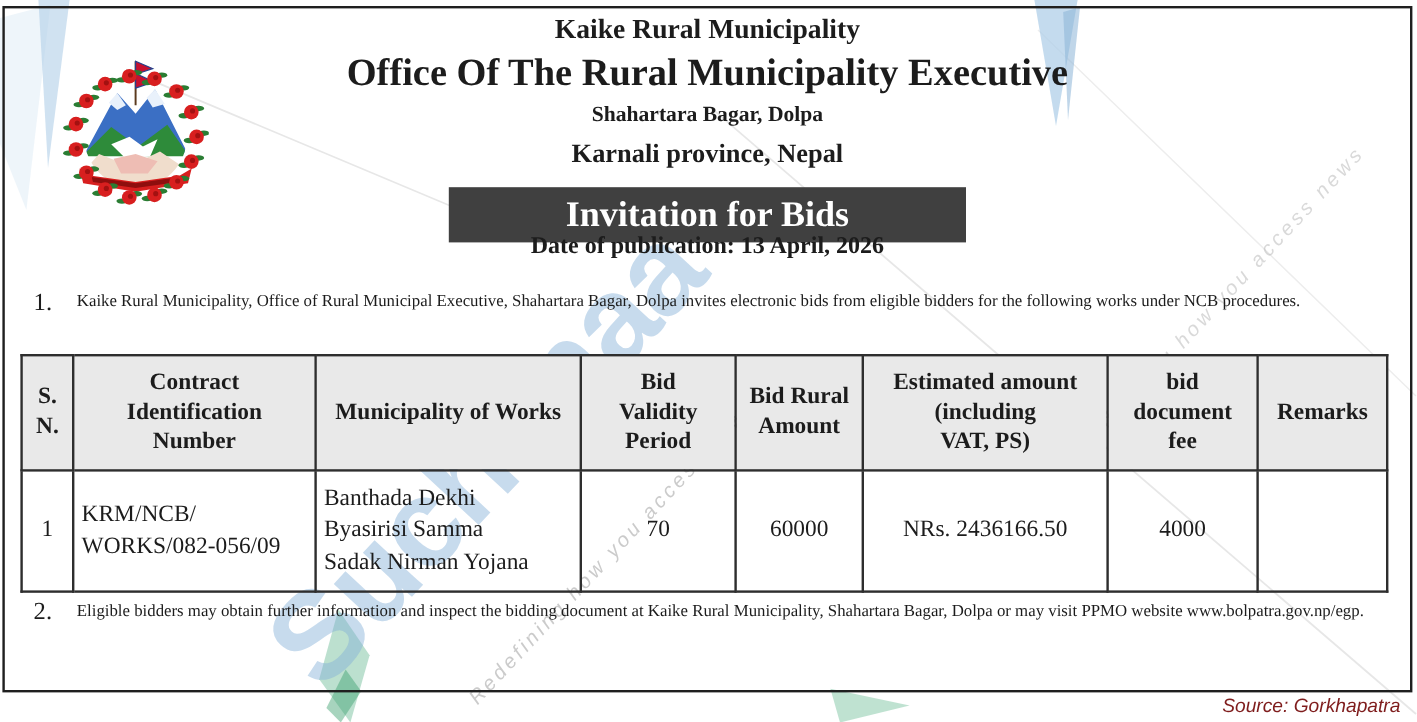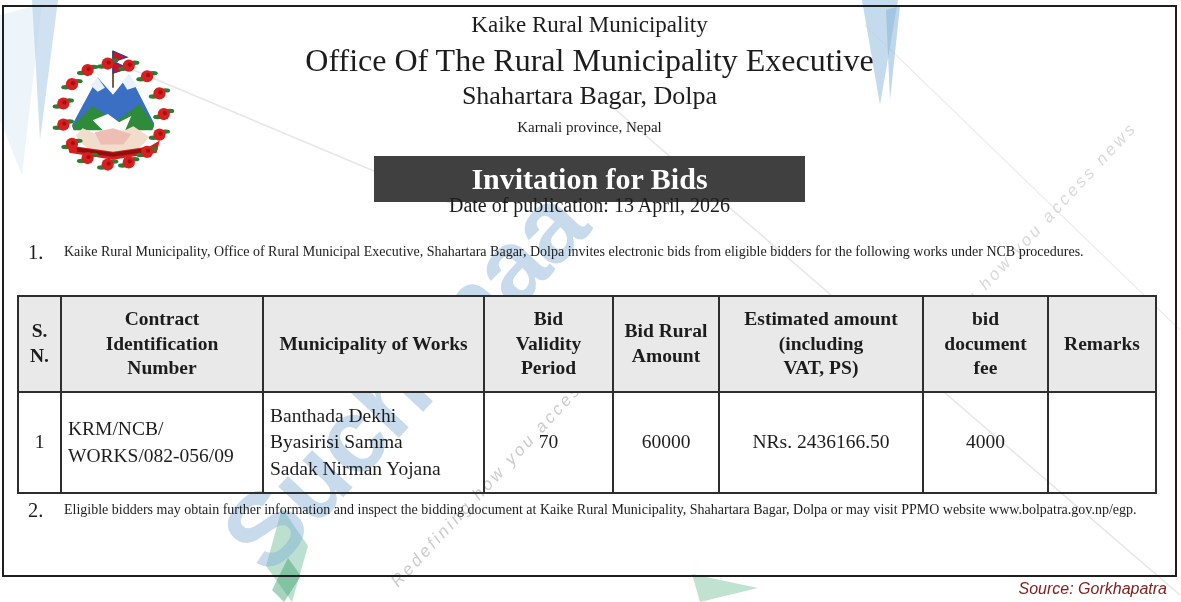--- a/index.html
+++ b/index.html
@@ -20,25 +20,25 @@
 
   
   .frame {
     position: absolute; left: 2px; top: 5px; width: 1175px; height: 572px;
     border: 2px solid #1f1f1f;
     z-index: 1;
   }
 
   .emblem { position: absolute; left: 48px; top: 40px; width: 122px; height: 128px; }
 
-  .hline { position: absolute; left: 0; width: 100%; text-align: center; font-weight: normal; }
+  .hline { position: absolute; left: 0; width: 100%; text-align: center; font-weight: bold; }
   .org-name    { top: 4px;   font-size: 23px; line-height: 28px; }
   .office-name { top: 36px;  font-size: 32px; line-height: 34px; }
-  .address     { top: 77px;  font-size: 26px; line-height: 23px; }
-  .region      { top: 107px; font-size: 15px; line-height: 27px; }
+  .address     { top: 77px;  font-size: 18px; line-height: 23px; }
+  .region      { top: 107px; font-size: 22px; line-height: 27px; }
 
   .banner {
     position: absolute; top: 149px; left: 0; right: 0; margin: 0 auto;
     width: 431px; height: 46px;
     background: #404040; color: #ffffff;
     font-weight: bold; font-size: 30px; line-height: 46px; text-align: center;
   }
   .pub-date { top: 186px; font-size: 20px; line-height: 25px; }
 
   .para { position: absolute; left: 20px; width: 1143px; }

